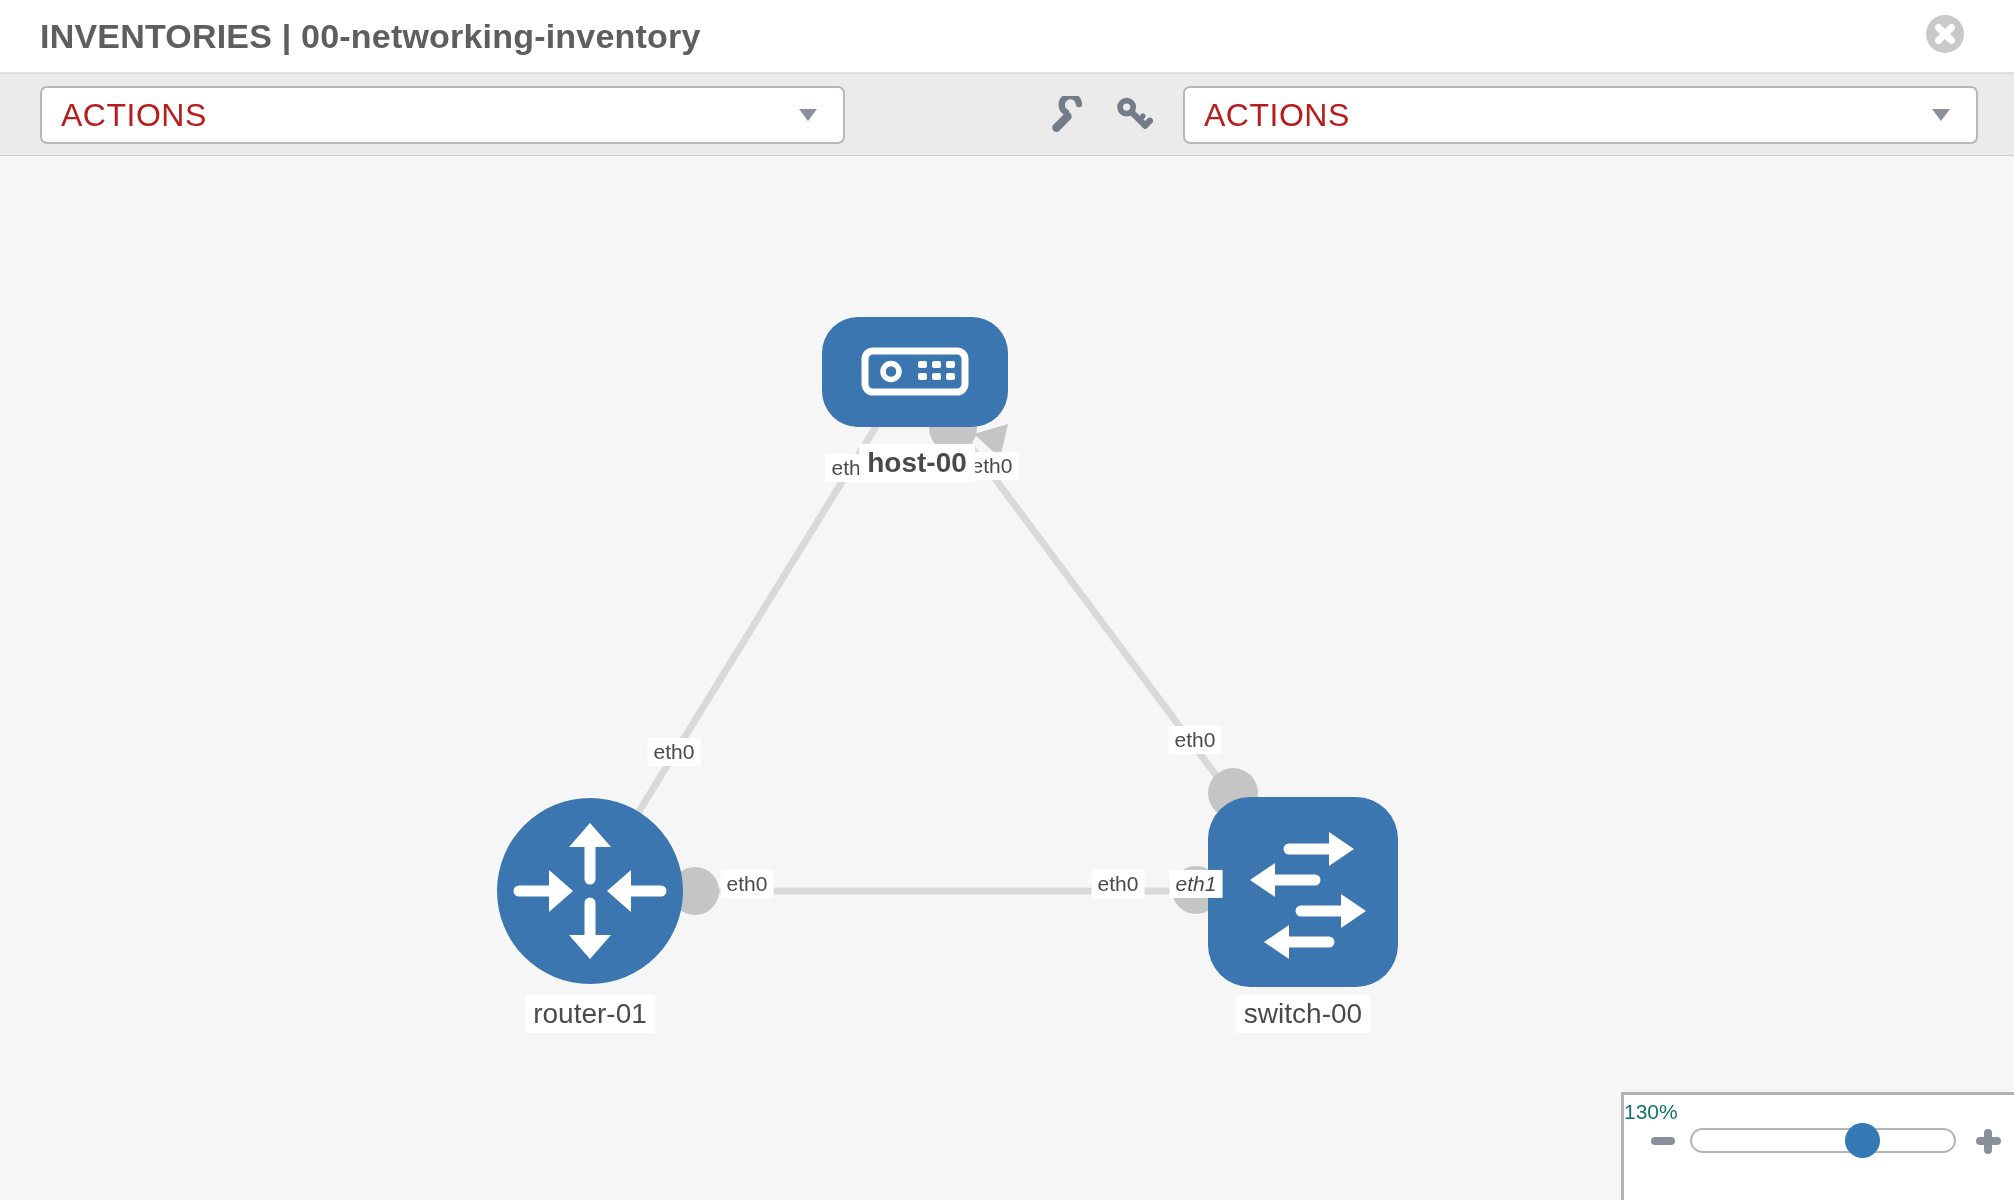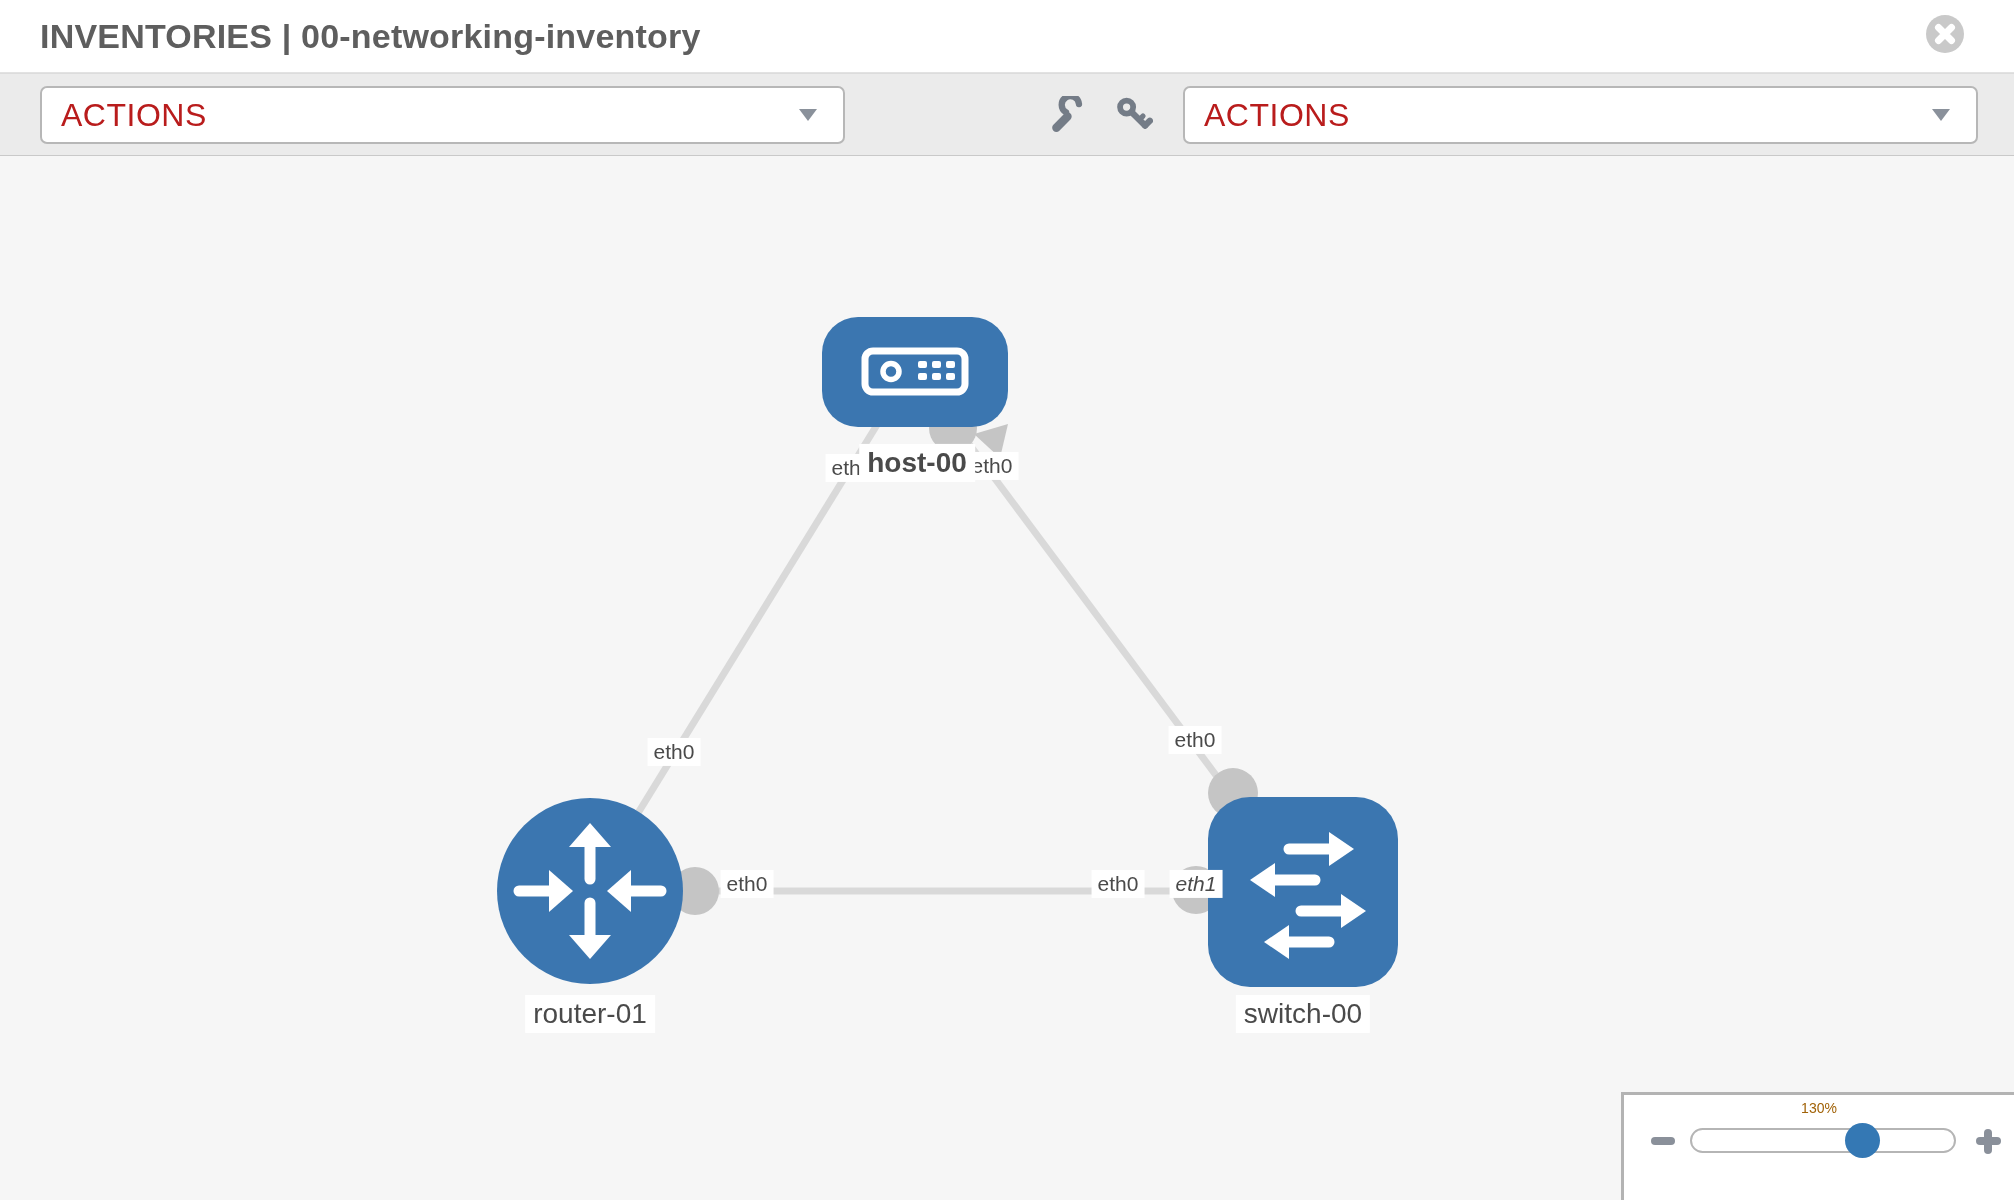--- a/index.html
+++ b/index.html
@@ -35,22 +35,22 @@
 
   
   .lbl { position:absolute; transform:translate(-50%,-50%); background:#ffffff; color:#4a4a4a;
          white-space:nowrap; line-height:1.15; }
   .node-lbl { font-size:28px; padding:3px 8px; z-index:6; }
   .if-lbl   { font-size:21px; padding:2px 6px; z-index:5; }
 
   
   .zoom-panel { position:absolute; left:1621px; top:1092px; width:393px; height:108px; background:#fff;
                 border-left:3px solid #b3b3b3; border-top:3px solid #b3b3b3; z-index:25; }
-  .zoom-val { position:absolute; left:0; top:5px; width:100%; text-align:center;
-              font-size:14px; color:#a16207; }
+  .zoom-val { position:absolute; left:0; top:5px; width:100%; 
+              font-size:21px; color:#0f766e; }
   .zoom-track { position:absolute; left:66px; top:33px; width:266px; height:25px; background:#fff;
                 border:2px solid #b5b5b5; border-radius:13px; cursor:pointer; }
   .zoom-handle { position:absolute; left:221px; top:28px; width:35px; height:35px; border-radius:50%;
                  background:#3478b4; cursor:grab; }
   .zbar { position:absolute; background:#8a909a; border-radius:4px; }
   .zoom-minus { left:27px; top:42px; width:24px; height:8px; cursor:pointer; }
   .zoom-plus-h { left:352px; top:42px; width:25px; height:8px; cursor:pointer; }
   .zoom-plus-v { left:360px; top:34px; width:8px; height:25px; cursor:pointer; }
 </style>
 </head>

